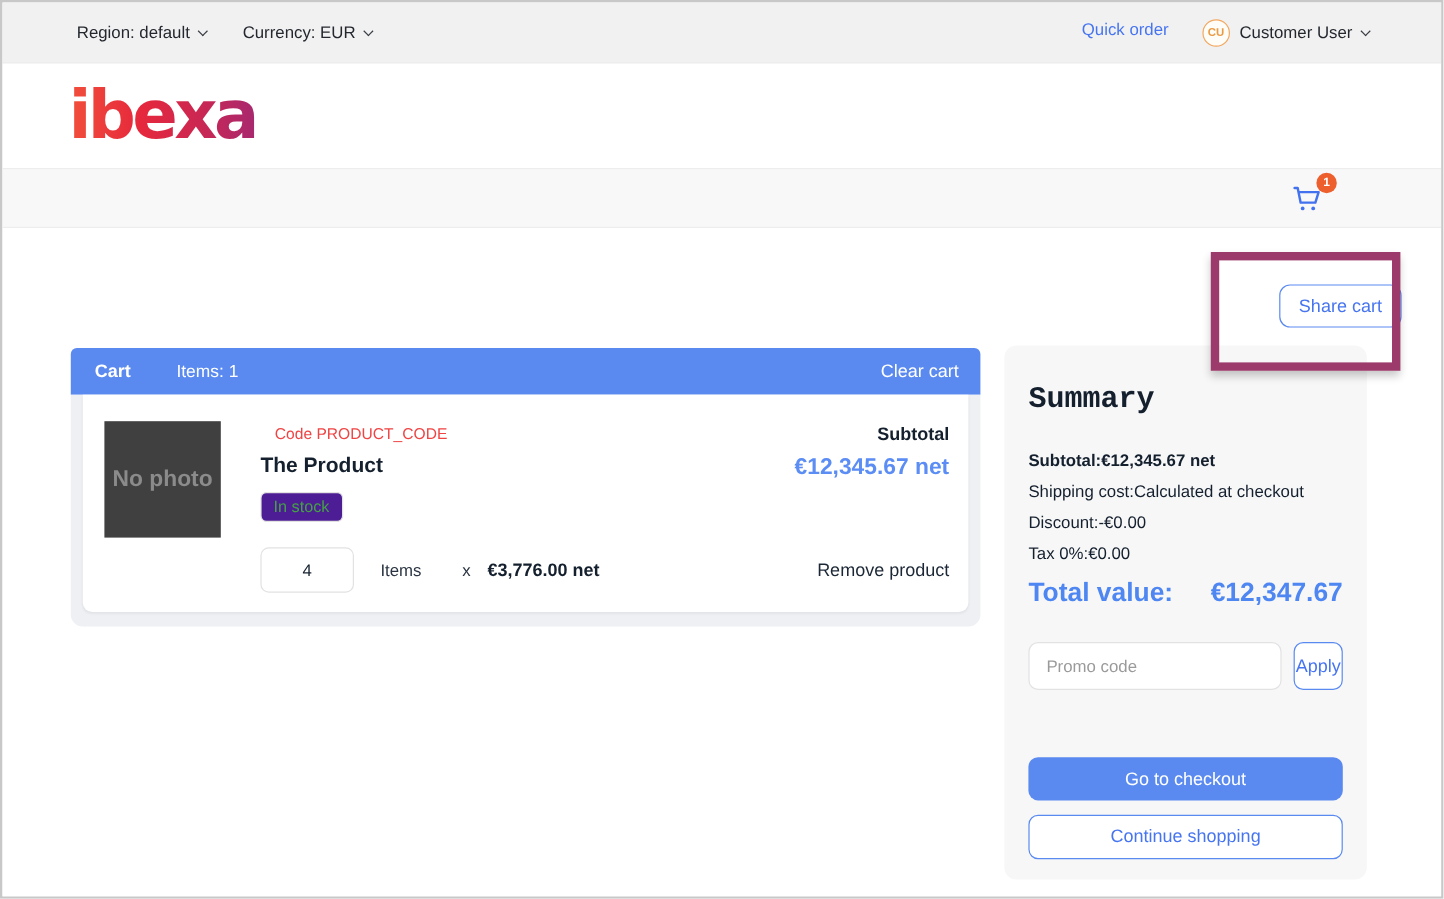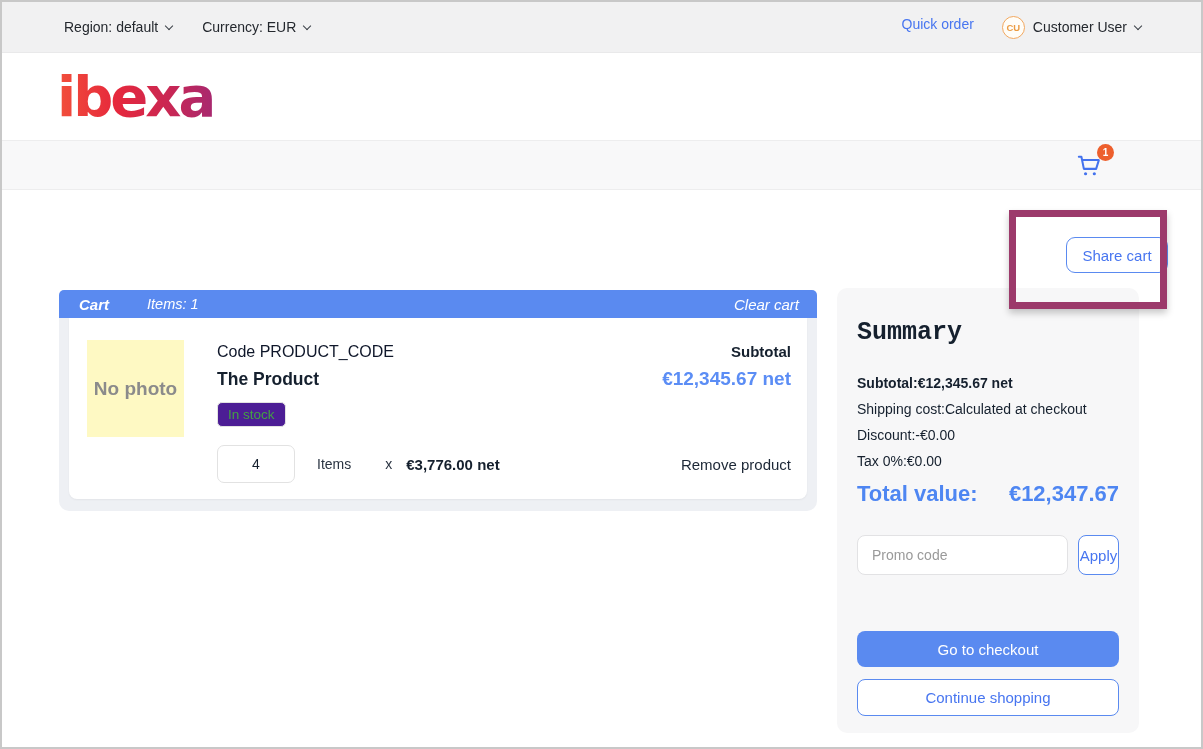--- a/index.html
+++ b/index.html
@@ -28,30 +28,30 @@
   .badge { position:absolute; top:-8px; right:-10px; width:17px; height:17px; background:#ed5f2d; border-radius:50%; color:#fff; font-size:10px; font-weight:700; display:flex; align-items:center; justify-content:center; }
 
   
   .main { position:relative; height:557px; background:#fff; }
 
   .share-btn { position:absolute; left:1064px; top:47px; width:102px; height:36px; background:#fff; border:1.5px solid #5a8af0; border-radius:9px; color:#4775f0; font-size:15px; font-family:inherit; cursor:pointer; z-index:2; }
   .annotation { position:absolute; left:1007px; top:20px; width:158px; height:99px; border:7px solid #9c3a6b; box-shadow:0 4px 7px rgba(0,0,0,0.22); z-index:5; pointer-events:none; }
 
   
   .cart-panel { position:absolute; left:57px; top:100px; width:758px; }
-  .cart-header { height:28px; background:#5a8af0; border-radius:5px 5px 0 0; display:flex; align-items:center; padding:0 18px 0 20px; color:#fff;font-style:italic; }
+  .cart-header { height:39px; background:#5a8af0; border-radius:5px 5px 0 0; display:flex; align-items:center; padding:0 18px 0 20px; color:#fff; }
   .cart-title { font-weight:700; font-size:15px; }
   .cart-items { margin-left:38px; font-size:14.5px; }
   .clear-cart { margin-left:auto; font-size:15px; color:#fff; cursor:pointer; text-decoration:none; }
   .cart-body { background:#eef0f4; border-radius:0 0 10px 10px; padding:0 10px 12px; }
   .product-card { background:#fff; border-radius:0 0 8px 8px; padding:22px 16px 16px 18px; box-shadow:0 1px 2px rgba(0,0,0,0.05); }
   .top-row { display:flex; }
-  .photo { width:97px; height:97px; background:#fef9c3; color:#8b8b8b; font-weight:700; font-size:19px; display:flex; align-items:center; justify-content:center; flex:0 0 auto; }
+  .photo { width:97px; height:97px; background:#404040; color:#8b8b8b; font-weight:700; font-size:19px; display:flex; align-items:center; justify-content:center; flex:0 0 auto; }
   .info { margin-left:33px; flex:1; }
-  .code { color:#0f172a; font-size:16px; margin-top:3px; }
+  .code { color:#ef4444; font-size:13px; margin-top:3px;margin-left:12px; }
   .name { color:#15202e; font-size:17.5px; font-weight:700; margin-top:8px; }
   .stock { display:inline-block; margin-top:12px; border:1px solid #e2e2e2; border-radius:5px; padding:4px 10px; color:#44a144; font-size:13.5px; background:#4c1d95; }
   .price-col { text-align:right; }
   .subtotal-label { font-size:15px; font-weight:700; color:#15202e; margin-top:3px; }
   .subtotal-price { font-size:19px; font-weight:700; color:#5b8df5; margin-top:8px; }
   .qty-row { display:flex; align-items:center; margin-left:130px; margin-top:8px; }
   .qty-input { width:78px; height:38px; border:1px solid #e2e2e2; border-radius:7px; text-align:center; font-size:14px; color:#15202e; font-family:inherit; }
   .items-label { margin-left:22px; font-size:14px; color:#2a3442; }
   .x-symbol { margin-left:34px; font-size:14px; color:#2a3442; }
   .unit-price { margin-left:14px; font-size:15px; font-weight:700; color:#15202e; }

